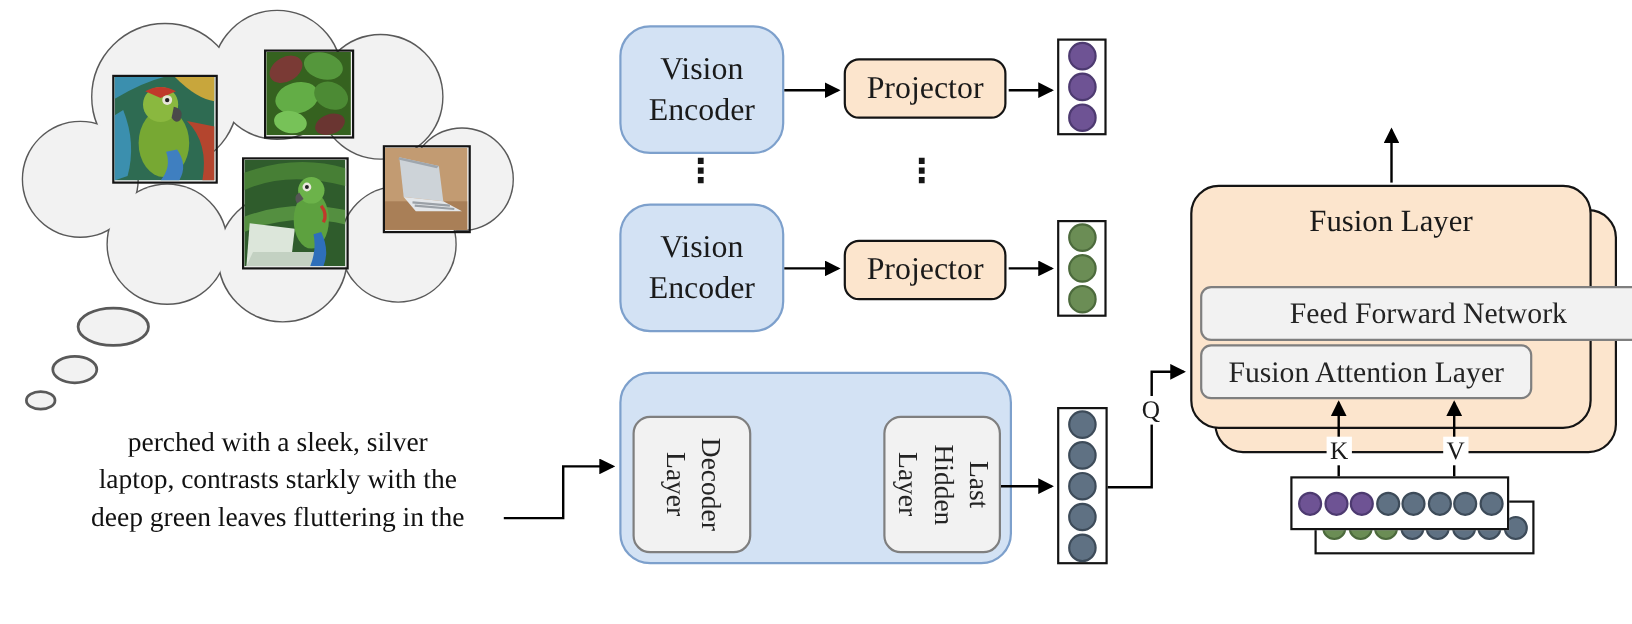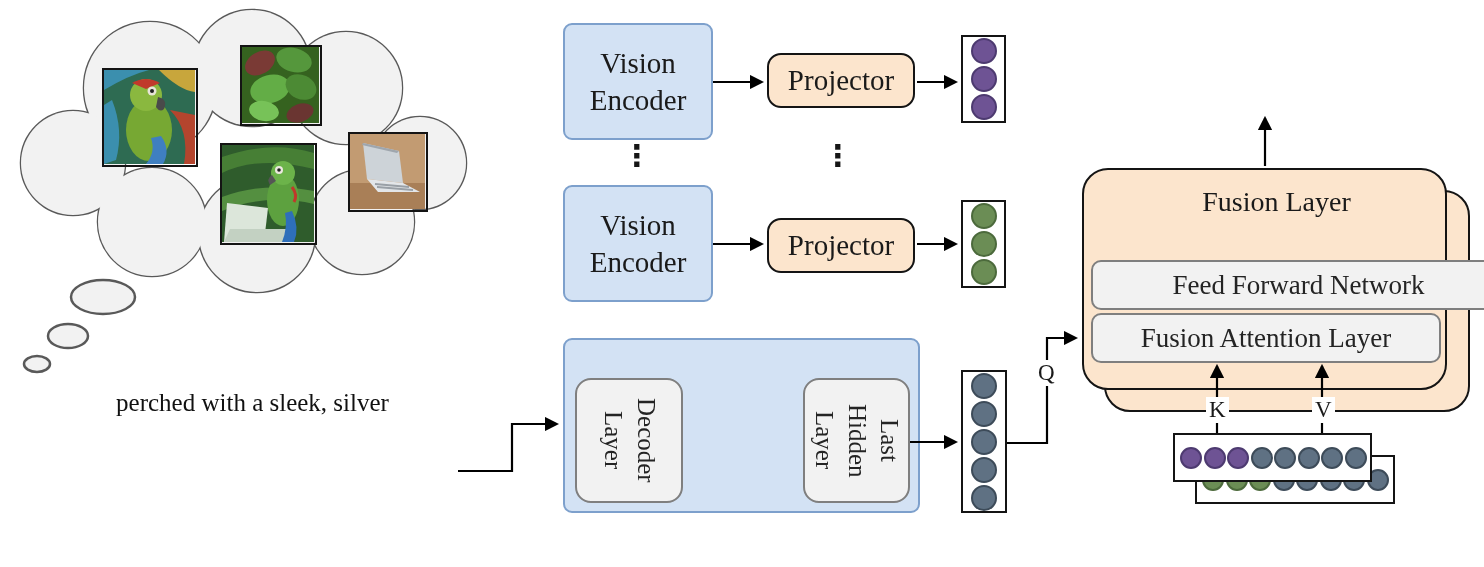--- a/index.html
+++ b/index.html
@@ -1,27 +1,27 @@
 <!DOCTYPE html>
 <html><head>
 <meta charset="utf-8">
 <style>
   html,body{margin:0;padding:0;background:#fff;}
   #stage{position:relative;width:1484px;height:567px;background:#fff;overflow:hidden;
          font-family:"Liberation Serif","DejaVu Serif",serif;color:#1a1a1a;}
   svg.layer{position:absolute;left:0;top:0;pointer-events:none;}
   .box{position:absolute;box-sizing:border-box;display:flex;align-items:center;
        justify-content:center;text-align:center;}
-  .blue{background:#d3e2f4;border:2.5px solid #7da0cc;border-radius:9px;}
+  .blue{background:#d3e2f4;border:2.5px solid #7da0cc;border-radius:28px;}
   .peach{background:#fce5cd;border:2.5px solid #141414;border-radius:14px;}
   .fusion-box{background:#fce5cd;border:2.5px solid #141414;border-radius:26px;}
   .grayb{background:#f2f2f2;border:2px solid #7f7f7f;border-radius:10px;color:#242424;}
   .enc-label{font-size:29px;line-height:1.25;}
   .proj-label{font-size:29px;}
-  .section-title{position:absolute;text-align:center;font-size:28px;padding-left:12px;}
+  .section-title{position:absolute;text-align:center;font-size:28px;}
   .vlabel{writing-mode:vertical-rl;white-space:pre-line;font-size:25px;line-height:1.3;}
   .vdots{position:absolute;font-family:"DejaVu Sans",sans-serif;font-size:30px;
          font-weight:bold;color:#161616;text-align:center;line-height:36px;}
   .hdots{position:absolute;font-size:32px;letter-spacing:2px;color:#161616;text-align:center;}
   .token-col{position:absolute;background:#fff;border:2.5px solid #141414;display:flex;
              flex-direction:column;align-items:center;justify-content:center;gap:2px;box-sizing:border-box;}
   .token-row{position:absolute;background:#fff;border:2.5px solid #141414;display:flex;
              flex-direction:row;align-items:center;gap:1.5px;box-sizing:border-box;padding-left:5px;}
   .dot{border-radius:50%;border:2px solid;box-sizing:border-box;flex:none;}
   .token-col .dot{width:26px;height:26px;}
@@ -116,20 +116,22 @@
       <path d="M17,45 L53,49 L70,58 L28,58 Z" fill="#e3e6e9"></path>
       <g stroke="#9aa0a6" stroke-width="2">
         <line x1="25" y1="50" x2="59" y2="53"></line>
           <line x1="27" y1="53" x2="63" y2="56"></line>
       </g>
     </svg>
   </div>
 
   <div class="caption">
     <div>perched with a sleek, silver</div>
+    <div>laptop, contrasts starkly with the</div>
+    <div>deep green leaves fluttering in the</div>
   </div>
 
   <div class="box blue enc-label z10" style="left:563px;top:23px;width:150px;height:117px">
     <span>Vision Encoder</span>
   </div>
   <div class="box peach proj-label z10" style="left:767px;top:53px;width:148px;height:55px">
     <span>Projector</span>
   </div>
   <div class="token-col z10" style="left:961px;top:35px;width:45px;height:88px">
       <span class="dot" style="background: rgb(110, 83, 148); border-color: rgb(77, 58, 112);"></span>
@@ -173,21 +175,21 @@
       <span class="dot" style="background: rgb(95, 113, 131); border-color: rgb(61, 75, 89);"></span>
     </div>
 
 
   <div class="box fusion-box z10" style="left:1104px;top:190px;width:366px;height:222px"></div>
   <div class="box fusion-box z11" style="left:1082px;top:168px;width:365px;height:222px"></div>
   <div class="section-title" style="left:1082px;top:186px;width:365px;z-index:12">Fusion Layer</div>
   <div class="box grayb" style="left:1091px;top:260px;width:415px;height:50px;font-size:27px;z-index:12">
     <span>Feed Forward Network</span>
   </div>
-  <div class="box grayb" style="left:1091px;top:313px;width:350px;height:50px;font-size:27px;z-index:12">
+  <div class="box grayb" style="left:1091px;top:313px;width:302px;height:50px;font-size:27px;z-index:12">
     <span>Fusion Attention Layer</span>
   </div>
 
   <div class="token-row z8" style="left:1195px;top:455px;width:200px;height:49px">
       <span class="dot" style="background: rgb(107, 141, 85); border-color: rgb(76, 106, 60);"></span>
       <span class="dot" style="background: rgb(107, 141, 85); border-color: rgb(76, 106, 60);"></span>
       <span class="dot" style="background: rgb(107, 141, 85); border-color: rgb(76, 106, 60);"></span>
       <span class="dot" style="background: rgb(95, 113, 131); border-color: rgb(61, 75, 89);"></span>
       <span class="dot" style="background: rgb(95, 113, 131); border-color: rgb(61, 75, 89);"></span>
       <span class="dot" style="background: rgb(95, 113, 131); border-color: rgb(61, 75, 89);"></span>

